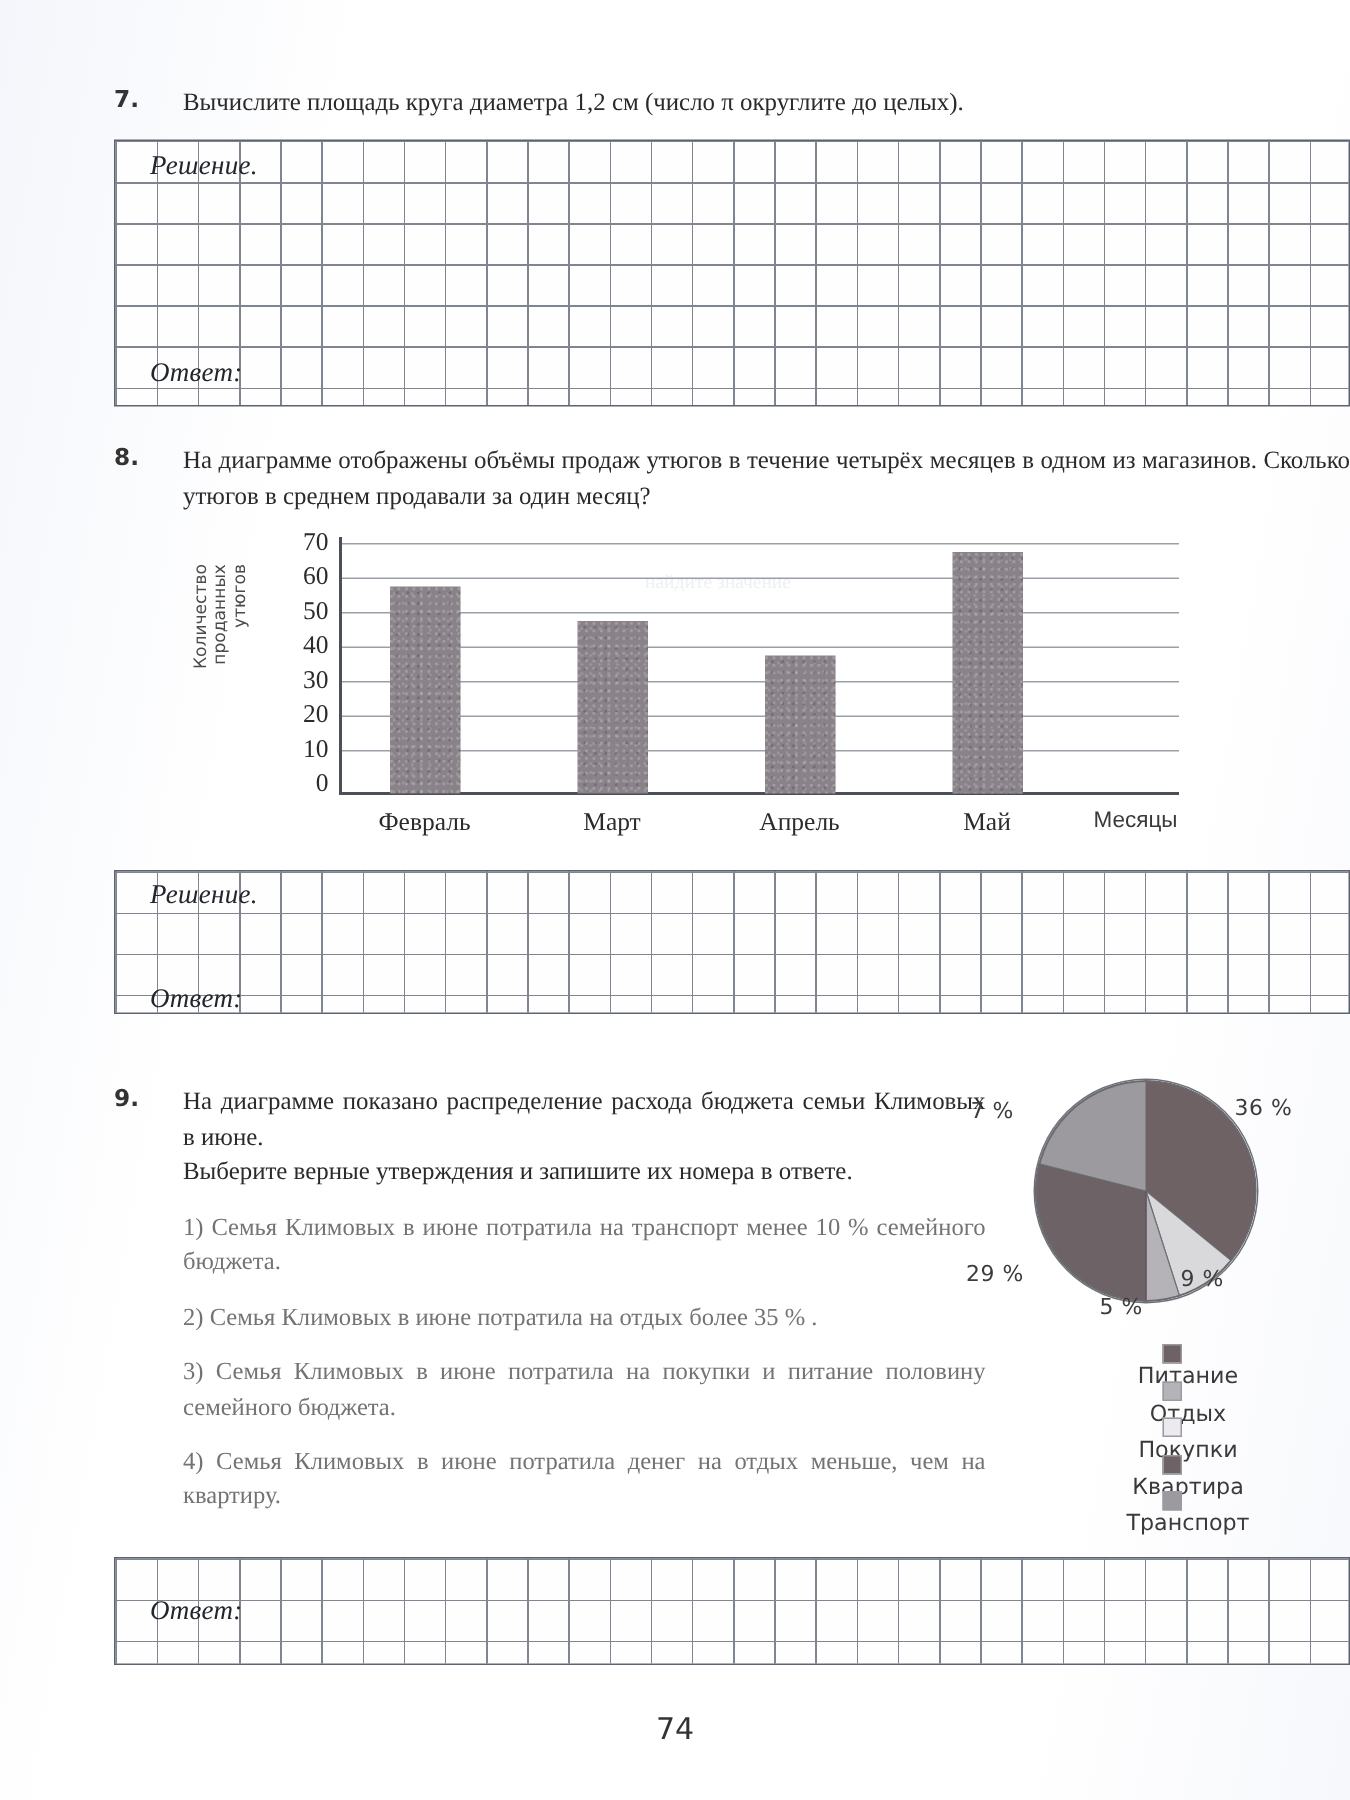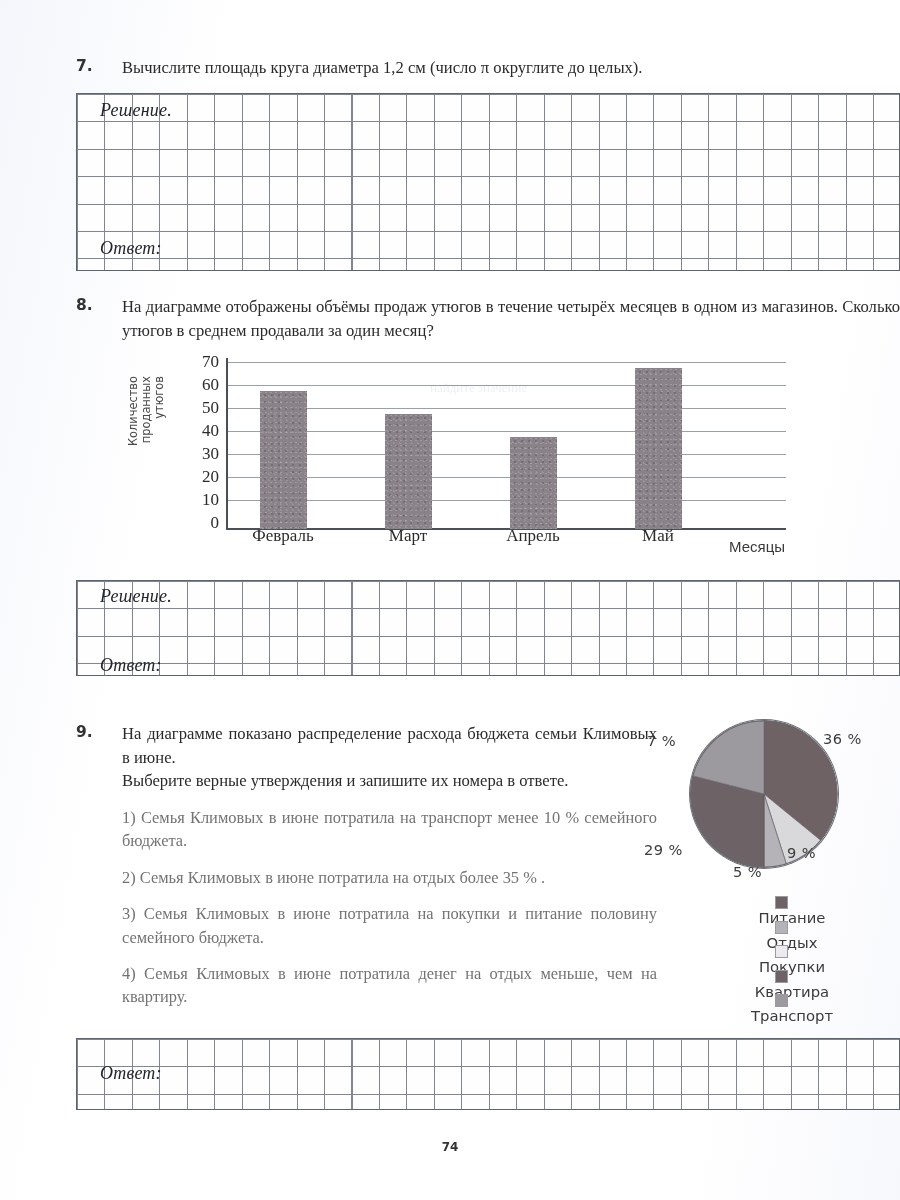--- a/index.html
+++ b/index.html
@@ -166,21 +166,21 @@
     bottom: 1px;
     background-color: #8a8289;
     background-image:
       radial-gradient(circle at 20% 30%, rgba(255,255,255,.20) 0 1px, transparent 1px),
       radial-gradient(circle at 70% 60%, rgba(0,0,0,.16) 0 1px, transparent 1px),
       radial-gradient(circle at 45% 85%, rgba(255,255,255,.14) 0 1px, transparent 1px);
     background-size: 5px 5px, 7px 7px, 6px 6px;
   }
   .bc-cat {
     position: absolute;
-    top: 164px;
+    top: 176px;
     font-family: "Liberation Serif", serif;
     font-size: 17px;
     color: #2b2b2b;
     text-align: center;
     transform: translateX(-50%);
     white-space: nowrap;
   }
   .bc-xlabel {
     position: absolute;
     top: 176px;
@@ -244,22 +244,22 @@
   }
 
   
   .pagenum {
     position: absolute;
     left: 0;
     right: 0;
     top: 1140px;
     text-align: center;
     font-family: "DejaVu Sans", sans-serif;
-    font-weight: bold;
-    font-size: 12px;
+    font-weight: normal;
+    font-size: 20px;
     color: #333;
   }
 
   
   .ghost {
     position: absolute;
     font-family: "Liberation Serif", serif;
     color: rgba(120,130,150,0.13);
     font-size: 13px;
     white-space: nowrap;

